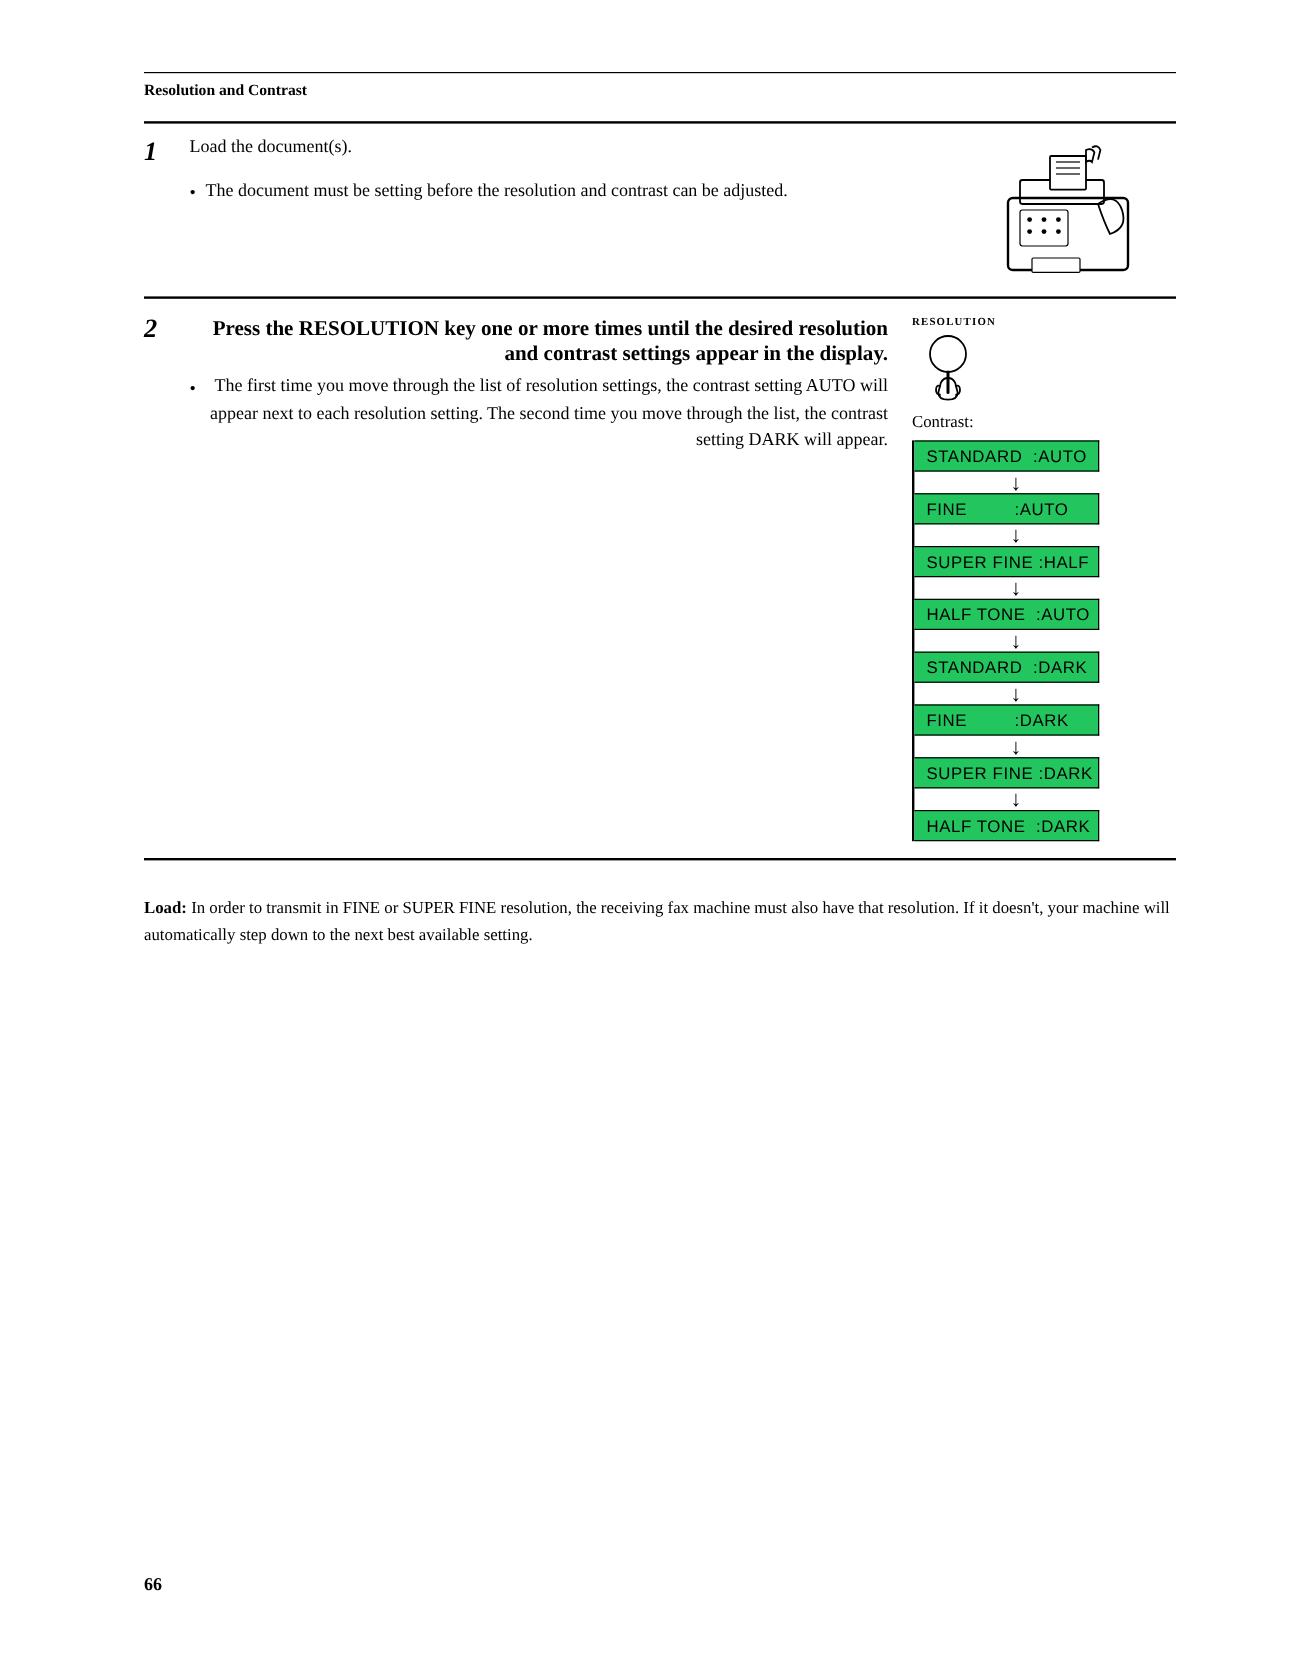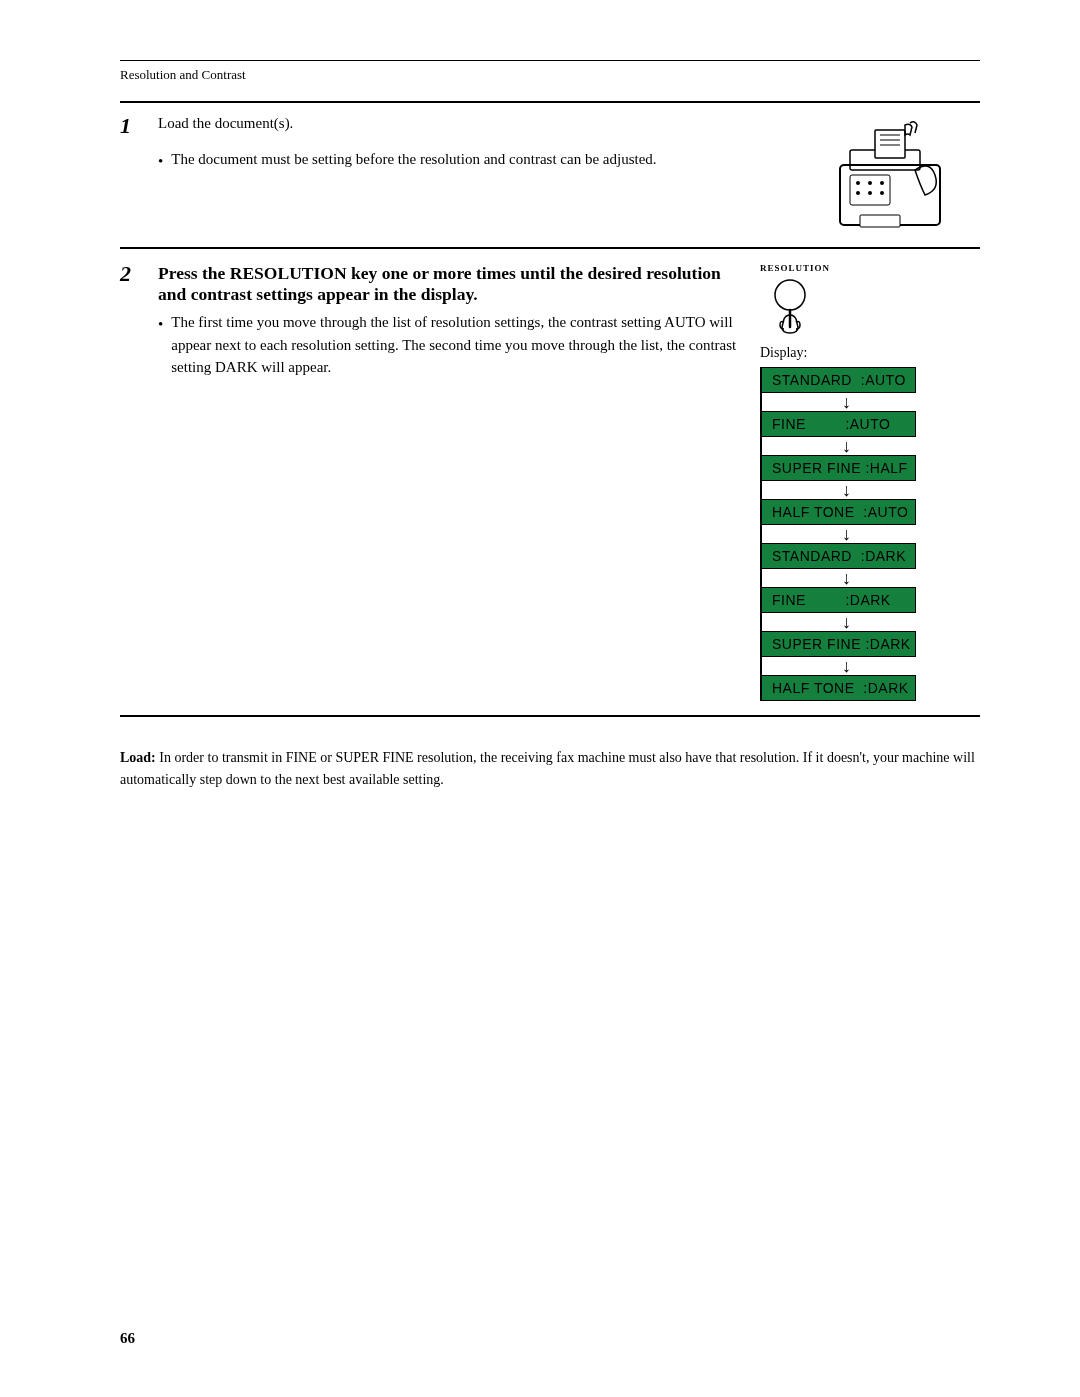--- a/index.html
+++ b/index.html
@@ -19,20 +19,21 @@
       position: relative;
     }
     .header-rule {
       border: none;
       border-top: 1px solid #000;
       margin-bottom: 6px;
     }
     .header-label {
       font-size: 13px;
       margin-bottom: 18px;
+      font-weight: bold;
     }
     .section-rule {
       border: none;
       border-top: 2px solid #000;
       margin-bottom: 0;
     }
     .step {
       display: flex;
       align-items: flex-start;
       margin-bottom: 0;
@@ -82,20 +83,21 @@
     
     .step2 {
       display: flex;
       align-items: flex-start;
       padding-top: 14px;
       padding-bottom: 14px;
       border-bottom: 2px solid #000;
     }
     .step2-left {
       flex: 1;
+      text-align: right;
     }
     .step2-right {
       width: 240px;
       min-width: 240px;
       display: flex;
       flex-direction: column;
       align-items: flex-start;
       padding-left: 20px;
     }
     .resolution-btn {
@@ -131,21 +133,21 @@
       align-items: center;
       position: relative;
     }
     .display-box {
       border: 1.5px solid #000;
       border-left: none;
       padding: 4px 10px;
       font-size: 14px;
       font-family: Arial, sans-serif;
       width: 154px;
-      background: #15803d;
+      background: #22c55e;
       white-space: nowrap;
       letter-spacing: 0.5px;
     }
     .display-arrow {
       display: flex;
       justify-content: flex-start;
       align-items: center;
       height: 18px;
       padding-left: 80px;
     }
@@ -156,21 +158,21 @@
     .note-section {
       margin-top: 30px;
       font-size: 14px;
       line-height: 1.6;
     }
     .note-section strong {
       font-weight: bold;
     }
     .page-number {
       position: absolute;
-      bottom: 50px;
+      bottom: 67px;
       left: 120px;
       font-size: 15px;
       font-weight: bold;
     }
   </style>
 </head>
 <body>
 
 <div class="page">
 
@@ -245,21 +247,21 @@
 
           <path d="M 14 50 Q 14 56 22 56 Q 30 56 30 50 L 28 42 Q 26 38 22 38 Q 18 38 16 42 Z" fill="none" stroke="#000" stroke-width="1.5"></path>
 
           <path d="M 16 45 Q 12 43 12 48 Q 12 52 16 52" fill="none" stroke="#000" stroke-width="1.5"></path>
           <path d="M 28 45 Q 32 43 32 48 Q 32 52 28 52" fill="none" stroke="#000" stroke-width="1.5"></path>
 
           <line x1="22" y1="33" x2="22" y2="18" stroke="none"></line>
         </svg>
       </div>
 
-      <div class="display-label">Display:</div>
+      <div class="display-label">Contrast:</div>
 
       <ul class="display-list">
         <li class="display-item">
           <div class="display-box">STANDARD &nbsp;:AUTO</div>
         </li>
         <li class="display-arrow">
             <span class="arrow-down">↓</span>
           </li>
         <li class="display-item">
           <div class="display-box">FINE &nbsp;&nbsp;&nbsp;&nbsp;&nbsp;&nbsp;&nbsp;&nbsp;:AUTO</div>

